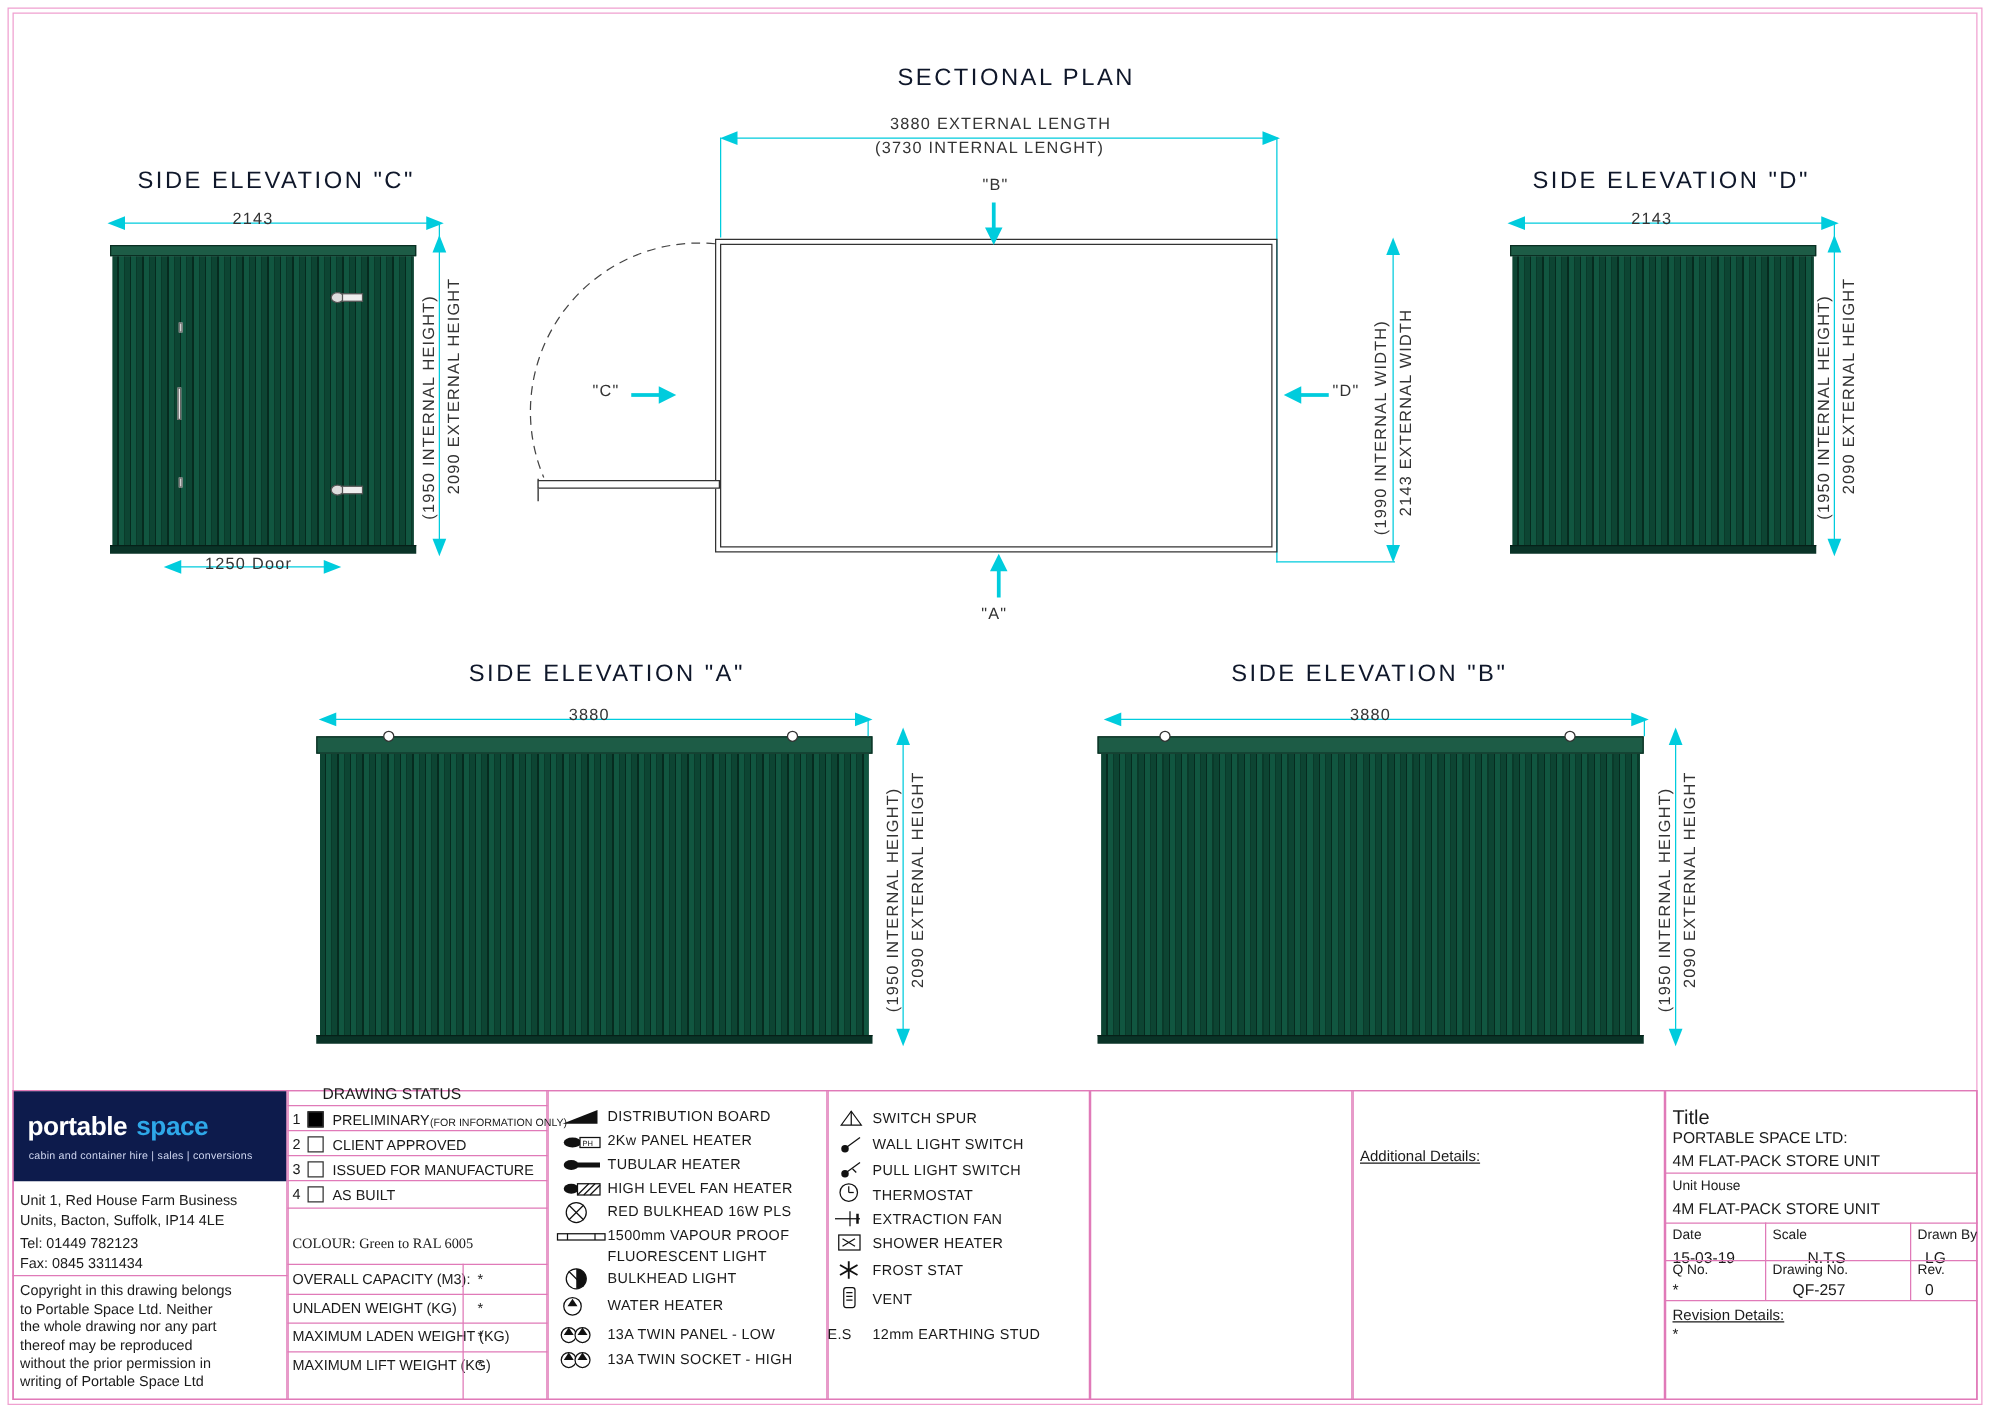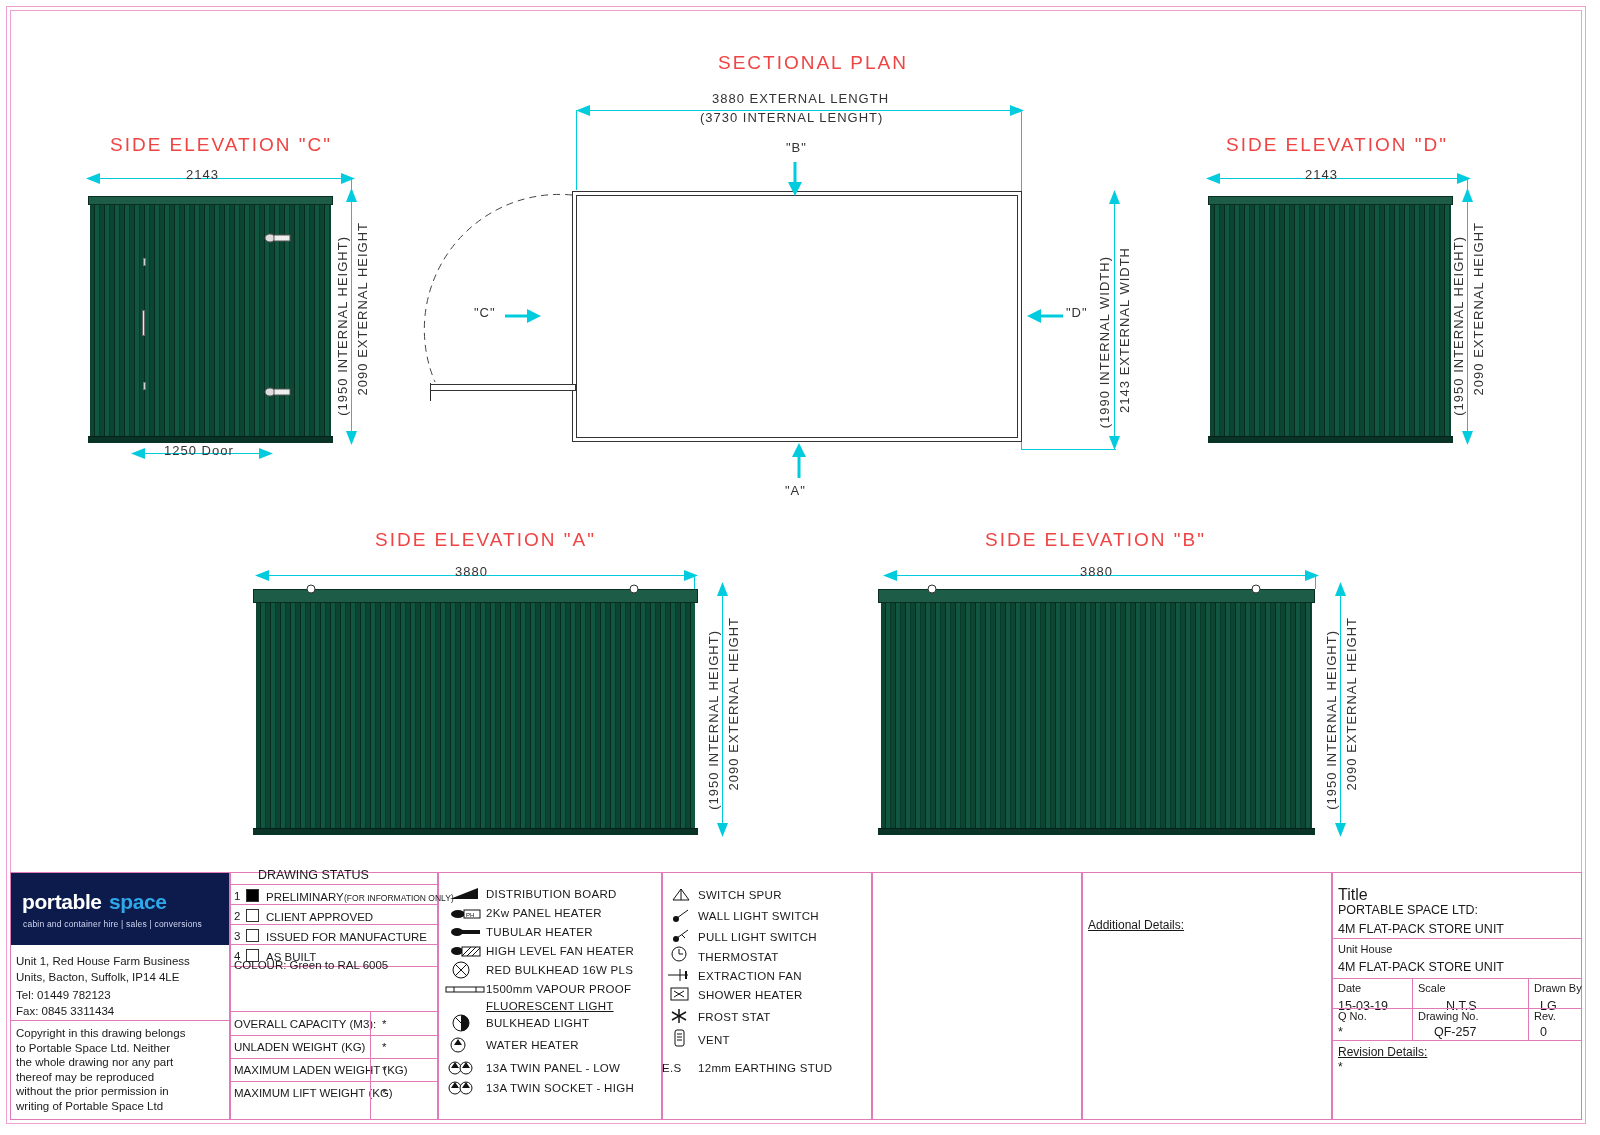--- a/index.html
+++ b/index.html
@@ -1,21 +1,21 @@
 <!DOCTYPE html>
 <html><head>
 <meta charset="utf-8">
 <style>
   html,body{margin:0;padding:0;background:#ffffff;}
   body{width:1600px;height:1135px;position:relative;font-family:"Liberation Sans",sans-serif;overflow:hidden;}
   .sheet{position:absolute;left:6px;top:6px;width:1580px;height:1118px;border:1px solid #f0a0d0;box-sizing:border-box;}
   .sheet2{position:absolute;left:10px;top:10px;width:1572px;height:1110px;border:1px solid #f0a0d0;box-sizing:border-box;}
   .abs{position:absolute;}
   .t{position:absolute;color:#2b2b2b;font-family:"Liberation Sans",sans-serif;white-space:pre;}
-  .title-lbl{font-size:19px;letter-spacing:2px;color:#ef4444;}
+  .title-lbl{font-size:19px;letter-spacing:2px;color:#0f172a;}
   .dimtxt{font-size:13px;letter-spacing:1px;color:#333;}
   .vert{writing-mode:vertical-rl;transform:rotate(180deg);}
   .cyanline{position:absolute;background:#00ccdd;}
   .blackline{position:absolute;background:#222;}
   
   .cbody{position:absolute;background:#0b3d2c;overflow:hidden;}
   .corr{position:absolute;left:0;top:0;right:0;bottom:0;
         background:repeating-linear-gradient(90deg,#0d4533 0px,#0d4533 4px,#062b1f 4px,#062b1f 5px,#115640 5px,#115640 9px,#0a3a2a 9px,#0a3a2a 10px);}
   .roofbar{position:absolute;background:#1d5c46;border:1px solid #0a2e22;box-sizing:border-box;}
   .botbar{position:absolute;background:#0a3327;border-top:1px solid #062018;}
@@ -298,21 +298,21 @@
   <div class="tbtxt" style="left:234px;top:930px;">3</div>
   <div class="chk" style="left:246px;top:929px;"></div>
   <div class="tbtxt" style="left:266px;top:931px;">ISSUED FOR MANUFACTURE</div>
   <div class="tb" style="left:230px;top:944px;width:208px;height:1px;border:0;border-top:1px solid #e07ab8;"></div>
 
   <div class="tbtxt" style="left:234px;top:950px;">4</div>
   <div class="chk" style="left:246px;top:949px;"></div>
   <div class="tbtxt" style="left:266px;top:951px;">AS BUILT</div>
   <div class="tb" style="left:230px;top:966px;width:208px;height:1px;border:0;border-top:1px solid #e07ab8;"></div>
 
-  <div class="tbtxt" style="left:234px;top:959px;">COLOUR: Green to RAL 6005</div>
+  <div class="tbtxt" style="left:234px;top:989px;font-family:Liberation Serif, serif;">COLOUR: Green to RAL 6005</div>
   <div class="tb" style="left:230px;top:1011px;width:208px;height:1px;border:0;border-top:1px solid #e07ab8;"></div>
 
   <div class="tbtxt" style="left:234px;top:1018px;">OVERALL CAPACITY (M3):</div>
   <div class="tbtxt" style="left:382px;top:1018px;">*</div>
   <div class="tb" style="left:230px;top:1035px;width:208px;height:1px;border:0;border-top:1px solid #e07ab8;"></div>
   <div class="tbtxt" style="left:234px;top:1041px;">UNLADEN WEIGHT (KG)</div>
   <div class="tbtxt" style="left:382px;top:1041px;">*</div>
   <div class="tb" style="left:230px;top:1058px;width:208px;height:1px;border:0;border-top:1px solid #e07ab8;"></div>
   <div class="tbtxt" style="left:234px;top:1064px;">MAXIMUM LADEN WEIGHT (KG)</div>
   <div class="tbtxt" style="left:382px;top:1064px;">*</div>
@@ -371,21 +371,21 @@
       <path d="M7,2 L11,8 L3,8 Z" fill="#111"></path>
       <path d="M18,2 L22,8 L14,8 Z" fill="#111"></path>
     </svg>
 
   <div class="legtxt" style="left:486px;top:888px;">DISTRIBUTION BOARD</div>
   <div class="legtxt" style="left:486px;top:907px;">2Kw PANEL HEATER</div>
   <div class="legtxt" style="left:486px;top:926px;">TUBULAR HEATER</div>
   <div class="legtxt" style="left:486px;top:945px;">HIGH LEVEL FAN HEATER</div>
   <div class="legtxt" style="left:486px;top:964px;">RED BULKHEAD 16W PLS</div>
   <div class="legtxt" style="left:486px;top:983px;">1500mm VAPOUR PROOF</div>
-  <div class="legtxt" style="left:486px;top:1000px;text-decoration:underline;">FLUORESCENT LIGHT</div>
+  <div class="legtxt" style="left:486px;top:1000px;">FLUORESCENT LIGHT</div>
   <div class="legtxt" style="left:486px;top:1017px;">BULKHEAD LIGHT</div>
   <div class="legtxt" style="left:486px;top:1039px;">WATER HEATER</div>
   <div class="legtxt" style="left:486px;top:1062px;">13A TWIN PANEL - LOW</div>
   <div class="legtxt" style="left:486px;top:1082px;">13A TWIN SOCKET - HIGH</div>
 
   <svg class="abs" style="left:672px;top:888px;" width="18" height="14">
       <polygon points="9,1 17,12 1,12" fill="#fff" stroke="#111"></polygon>
       <line x1="9" y1="1" x2="9" y2="12" stroke="#111"></line>
     </svg>
   <svg class="abs" style="left:672px;top:908px;" width="18" height="14">

